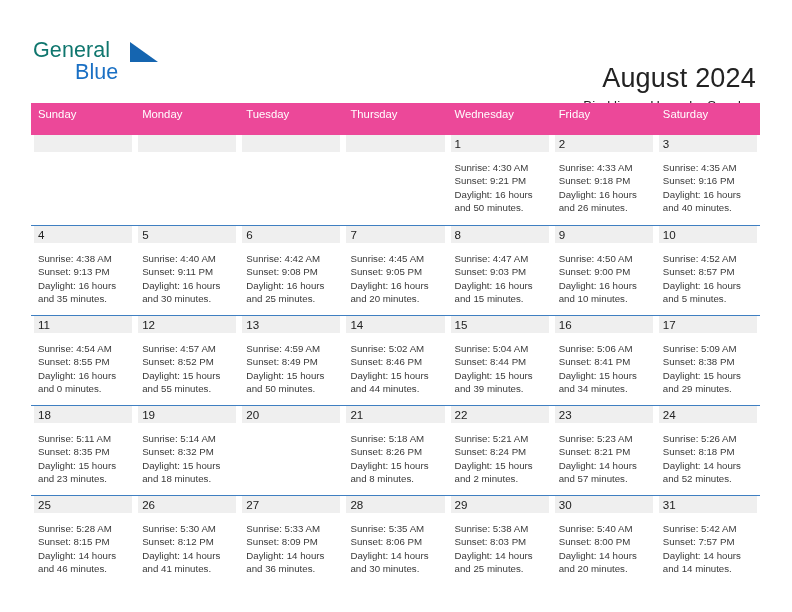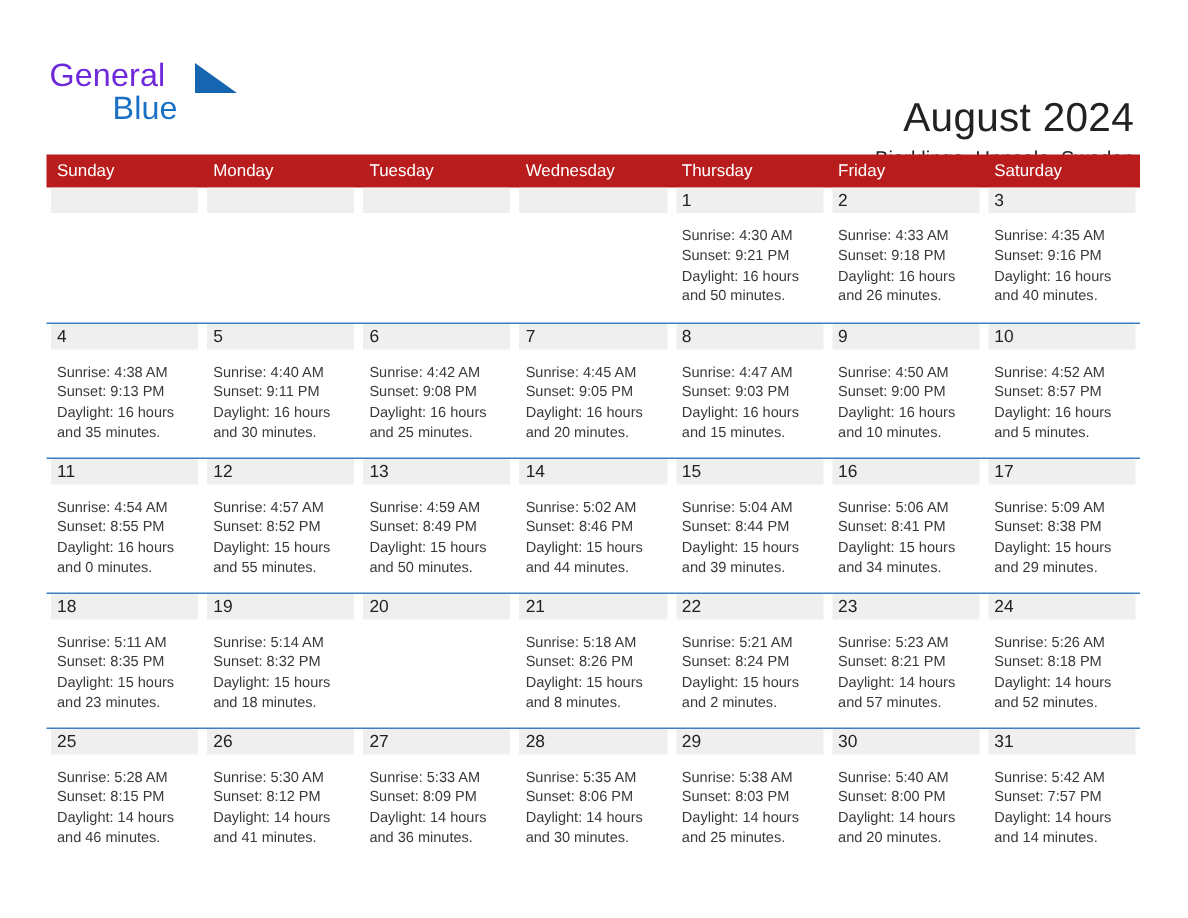--- a/index.html
+++ b/index.html
@@ -35,21 +35,21 @@
     top: 38px;
     width: 200px;
     height: 50px;
   }
   #brand-general {
     position: absolute;
     left: 0;
     top: 0;
     font-size: 21.5px;
     line-height: 24px;
-    color: #6d28d9;
+    color: #0f766e;
     letter-spacing: 0.1px;
     font-family: "Liberation Sans", sans-serif;
   }
   #brand-tri {
     position: absolute;
     left: 97px;
     top: 4px;
     width: 0;
     height: 0;
     border-left: 28px solid #1565b0;
@@ -89,22 +89,22 @@
   
   #calendar {
     position: absolute;
     left: 31px;
     top: 103px;
     width: 729px;
   }
   .dow-row {
     display: flex;
     width: 729px;
-    height: 22px;
-    background: #b91c1c;
+    height: 32px;
+    background: #ec4899;
   }
   .dow-cell {
     width: 104.142857px;
     height: 22px;
     box-sizing: border-box;
     padding-left: 7px;
     color: #ffffff;
     font-size: 11.3px;
     line-height: 22px;
     white-space: nowrap;
@@ -175,22 +175,22 @@
       <div id="month-title">August 2024</div>
       <div id="location">Bjorklinge, Uppsala, Sweden</div>
     </div>
   </div>
 
   <div id="calendar">
     <div class="dow-row" id="dow-row">
         <div class="dow-cell">Sunday</div>
         <div class="dow-cell">Monday</div>
         <div class="dow-cell">Tuesday</div>
+        <div class="dow-cell">Thursday</div>
         <div class="dow-cell">Wednesday</div>
-        <div class="dow-cell">Thursday</div>
         <div class="dow-cell">Friday</div>
         <div class="dow-cell">Saturday</div>
       </div>
     <div id="weeks">
         <div class="week-row first">
           <div class="day-cell empty">
             <div class="day-num-strip"></div>
             <div class="day-num"></div>
           </div>
           <div class="day-cell empty">

